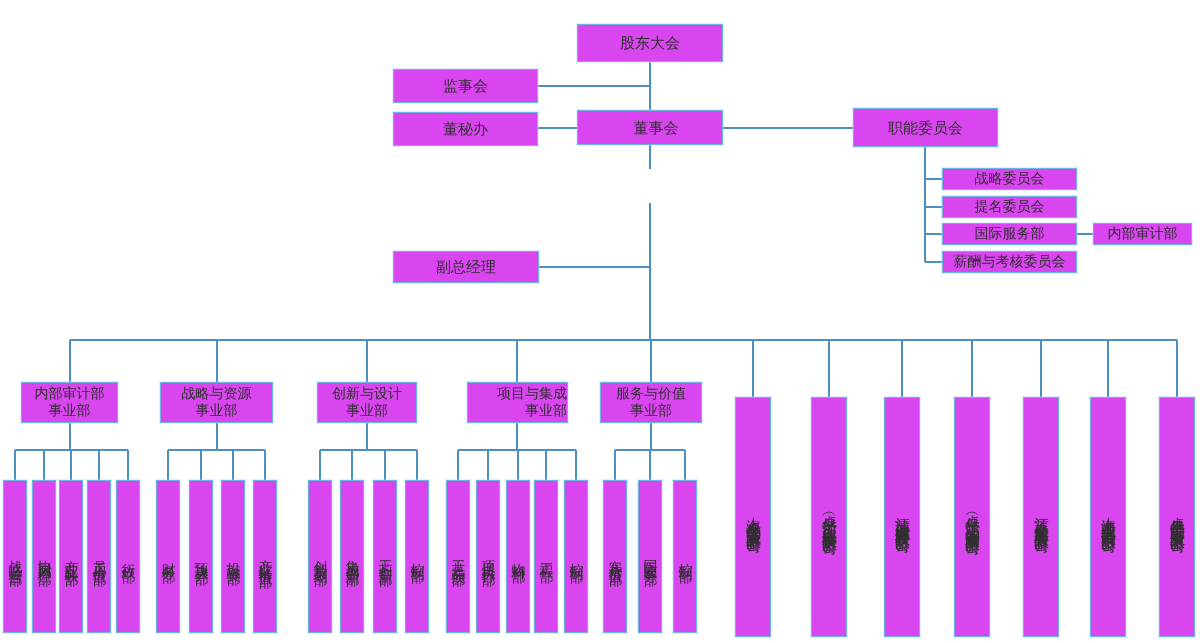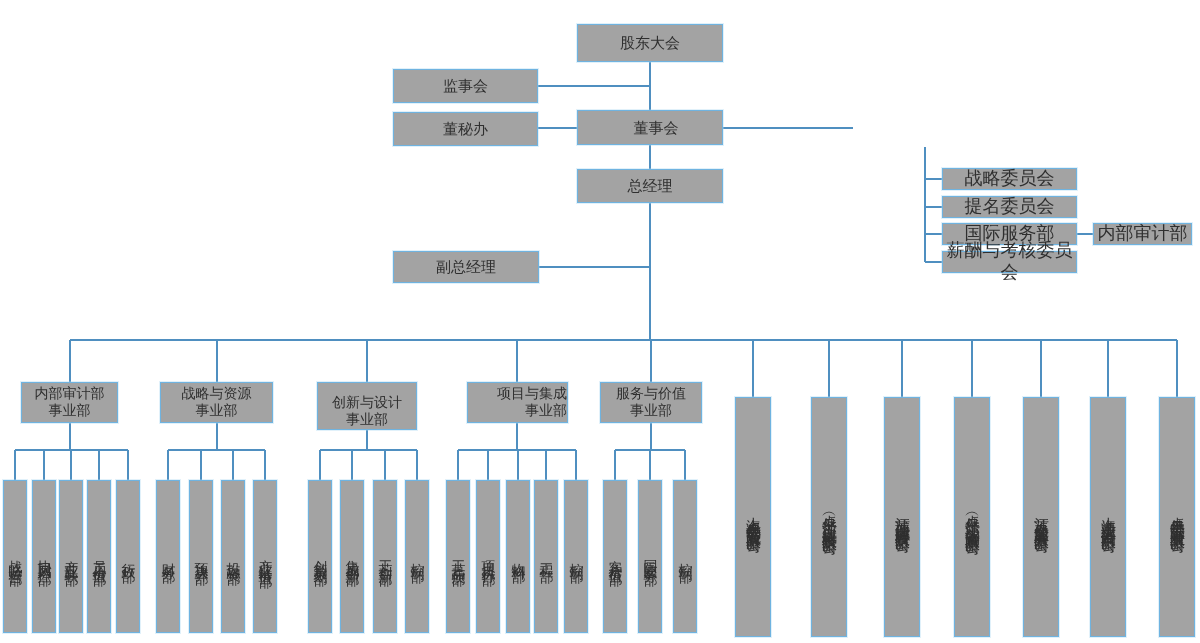--- a/index.html
+++ b/index.html
@@ -13,31 +13,31 @@
     overflow: hidden;
   }
   #connectors {
     position: absolute;
     left: 0; top: 0;
     width: 1200px; height: 643px;
   }
   .box {
     position: absolute;
     box-sizing: border-box;
-    background: #a3a3a3;
+    background: #d946ef;
     border: 1px solid #6fb3e0;
     display: flex;
     align-items: center;
     justify-content: center;
     text-align: center;
     font-size: 15px;
     line-height: 1.2;
     box-shadow: 0 0 0 1px rgba(170, 214, 240, 0.35);
   }
-  .box.small { font-size: 18px; }
+  .box.small { font-size: 14px; }
   .division .l1, .division .l2 { display: block; }
   .division { flex-direction: column; font-size: 14px; }
   .vbox {
     writing-mode: vertical-rl;
     text-orientation: mixed;
     letter-spacing: 3px;
     font-size: 14px;
     line-height: 1;
   }
   .company { letter-spacing: 2px; font-size: 15px; }
@@ -120,41 +120,41 @@
   </svg>
 
   <div class="box" style="left:577px; top:24px; width:146px; height:38px;">股东大会</div>
 
   <div class="box" style="left:393px; top:112px; width:145px; height:34px;">董秘办</div>
 
   <div class="box" style="left:393px; top:69px; width:145px; height:34px;">监事会</div>
 
   <div class="box" style="left:577px; top:110px; width:146px; height:35px;padding-left:12px;">董事会</div>
 
+  <div class="box" style="left:853px; top:108px; width:145px; height:39px;">职能委员会</div>
 
-  <div class="box" style="left:577px; top:169px; width:146px; height:34px;">总经理</div>
 
   <div class="box" style="left:393px; top:251px; width:146px; height:32px;">副总经理</div>
 
   <div class="box small" style="left:942px; top:168px; width:135px; height:22px;">战略委员会</div>
   <div class="box small" style="left:942px; top:196px; width:135px; height:22px;">提名委员会</div>
   <div class="box small" style="left:942px; top:223px; width:135px; height:22px;">国际服务部</div>
   <div class="box small" style="left:942px; top:251px; width:135px; height:22px;">薪酬与考核委员会</div>
 
   <div class="box small" style="left:1093px; top:223px; width:99px; height:22px;">内部审计部</div>
 
   <div class="box division" style="left:21px; top:382px; width:97px; height:41px;">
     <span class="l1">内部审计部</span>
     <span class="l2">事业部</span>
   </div>
   <div class="box division" style="left:160px; top:382px; width:113px; height:41px;">
     <span class="l1">战略与资源</span>
     <span class="l2">事业部</span>
   </div>
-  <div class="box division" style="left:317px; top:382px; width:100px; height:48px;justify-content:flex-end;">
+  <div class="box division" style="left:317px; top:382px; width:100px; height:41px;">
     <span class="l1">创新与设计</span>
     <span class="l2">事业部</span>
   </div>
   <div class="box division" style="left:467px; top:382px; width:101px; height:41px;align-items:flex-end;">
     <span class="l1">项目与集成</span>
     <span class="l2">事业部</span>
   </div>
   <div class="box division" style="left:600px; top:382px; width:102px; height:41px;">
     <span class="l1">服务与价值</span>
     <span class="l2">事业部</span>

